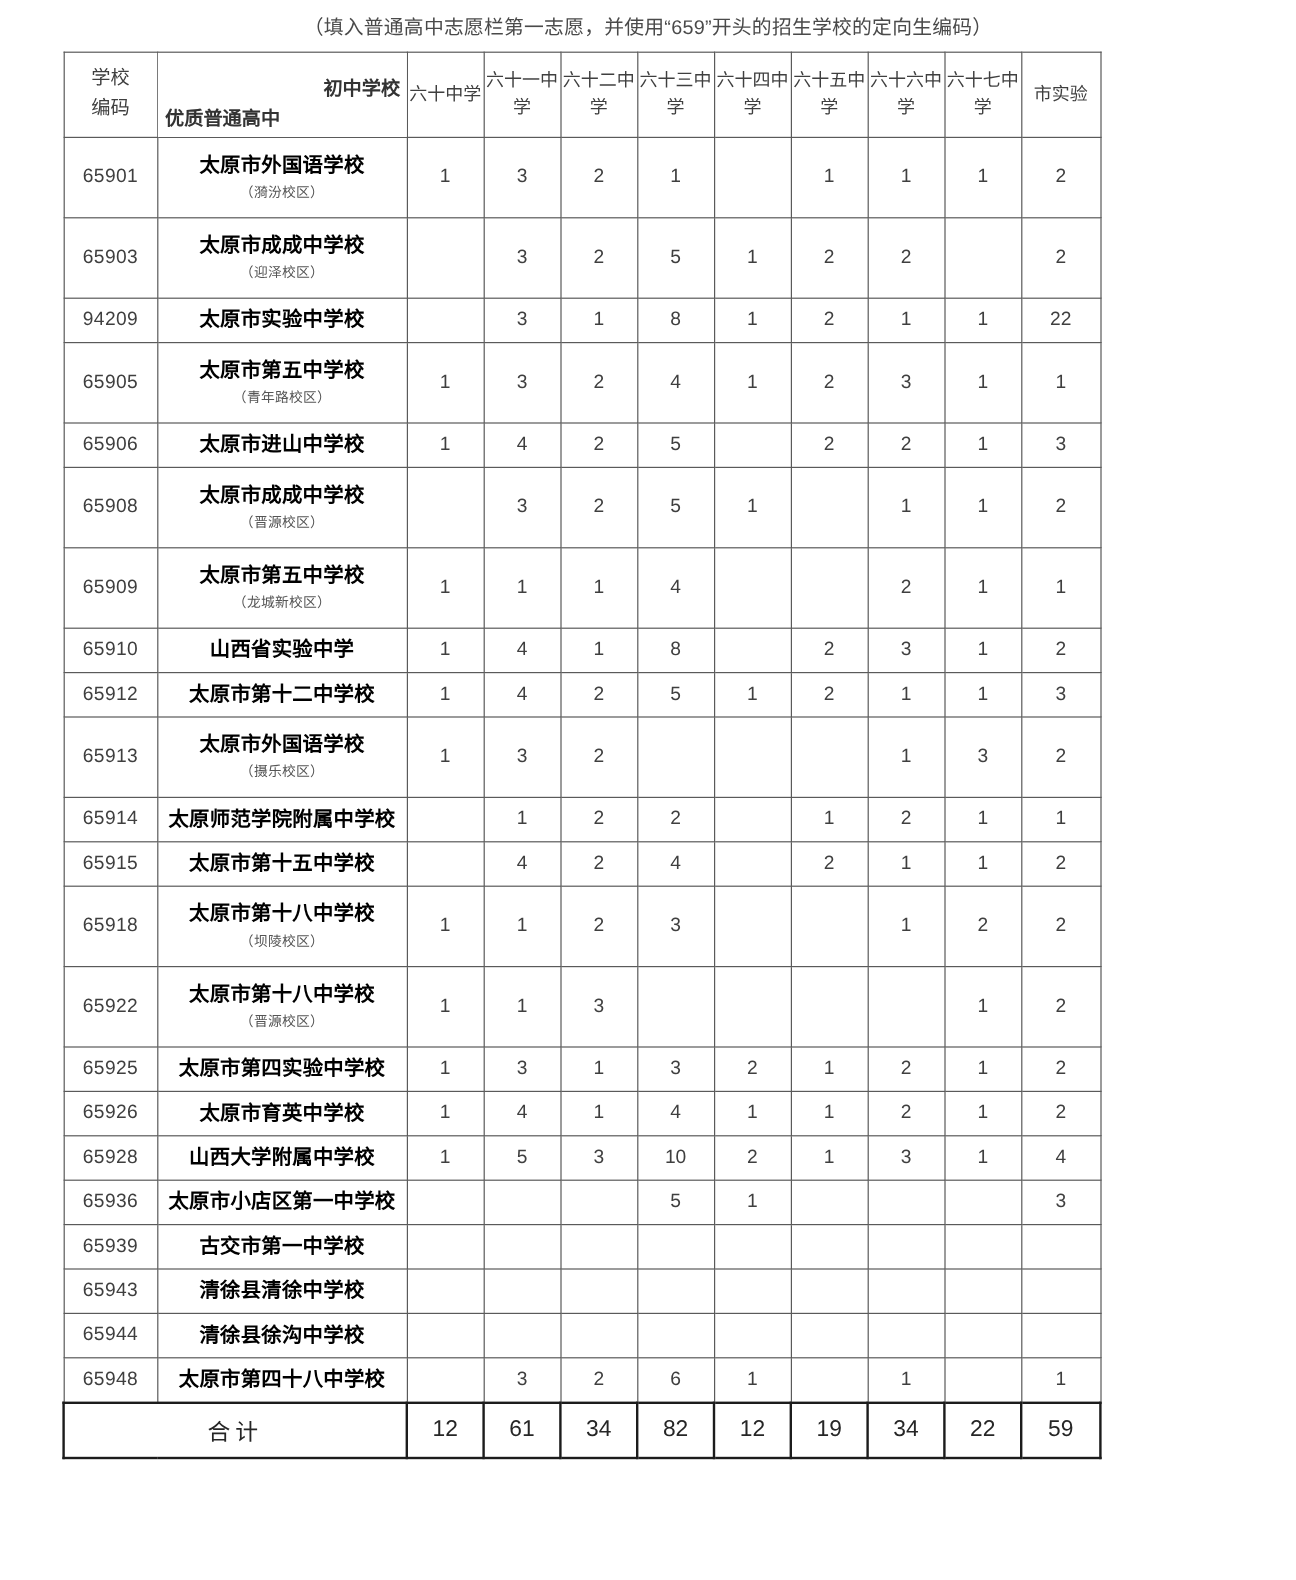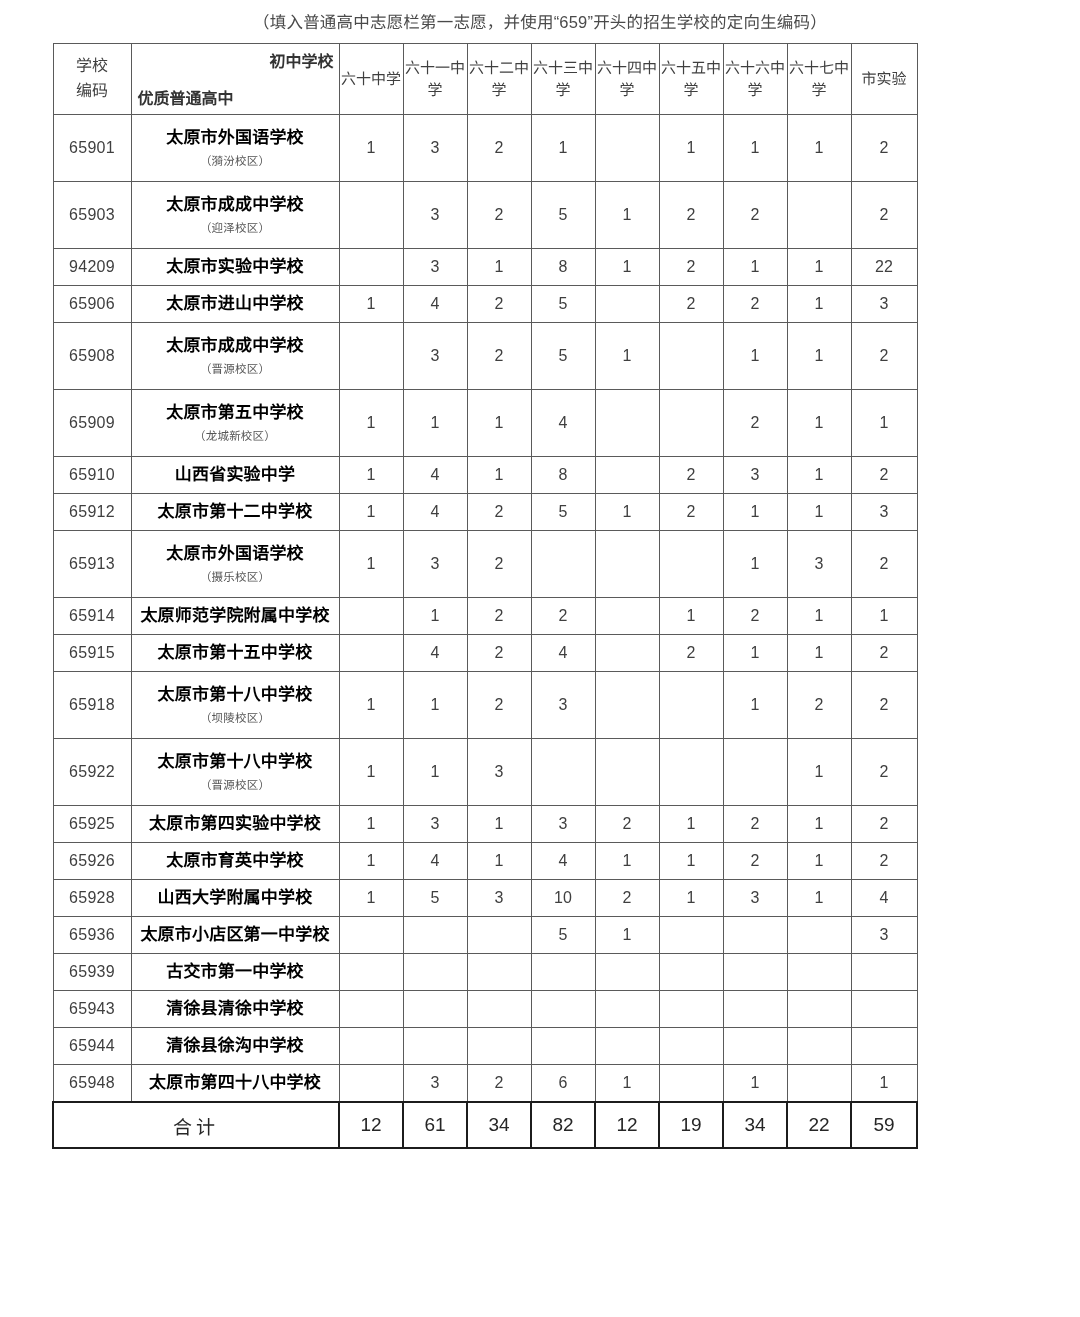--- a/index.html
+++ b/index.html
@@ -58,21 +58,21 @@
   }
   .hdr-code span{display:block;}
   .hdr-split{
     width:207px;
     position:relative;
     height:70px;
     padding:0;
   }
   .hdr-split .tr-label{
     position:absolute;
-    top:4px; right:5px;
+    top:16px; right:5px;
     font-size:16px;
     font-weight:bold;
     color:#333;
   }
   .hdr-split .bl-label{
     position:absolute;
     bottom:5px; left:6px;
     font-size:16px;
     font-weight:bold;
     color:#333;
@@ -207,20 +207,36 @@
             <td class="num"></td>
             <td class="num">3</td>
             <td class="num">1</td>
             <td class="num">8</td>
             <td class="num">1</td>
             <td class="num">2</td>
             <td class="num">1</td>
             <td class="num">1</td>
             <td class="num">22</td>
           </tr>
+          <tr class="r-tall">
+            <td class="code">65905</td>
+            <td class="school">
+              <span class="nm">太原市第五中学校</span>
+              <span class="sub">（青年路校区）</span>
+            </td>
+            <td class="num">1</td>
+            <td class="num">3</td>
+            <td class="num">2</td>
+            <td class="num">4</td>
+            <td class="num">1</td>
+            <td class="num">2</td>
+            <td class="num">3</td>
+            <td class="num">1</td>
+            <td class="num">1</td>
+          </tr>
           <tr class="r-short">
             <td class="code">65906</td>
             <td class="school">
               <span class="nm">太原市进山中学校</span>
             </td>
             <td class="num">1</td>
             <td class="num">4</td>
             <td class="num">2</td>
             <td class="num">5</td>
             <td class="num"></td>

